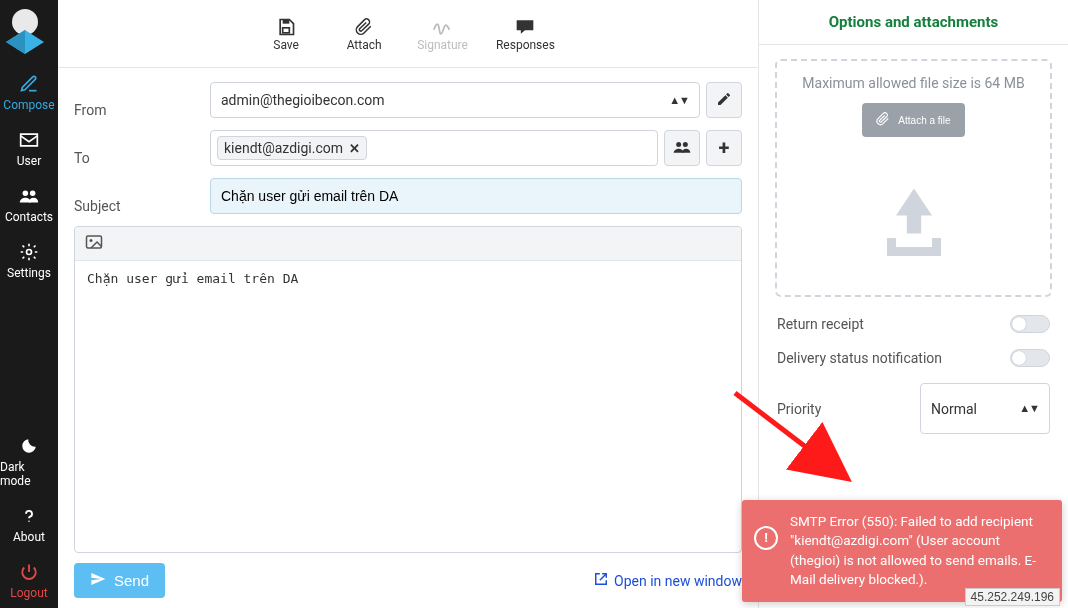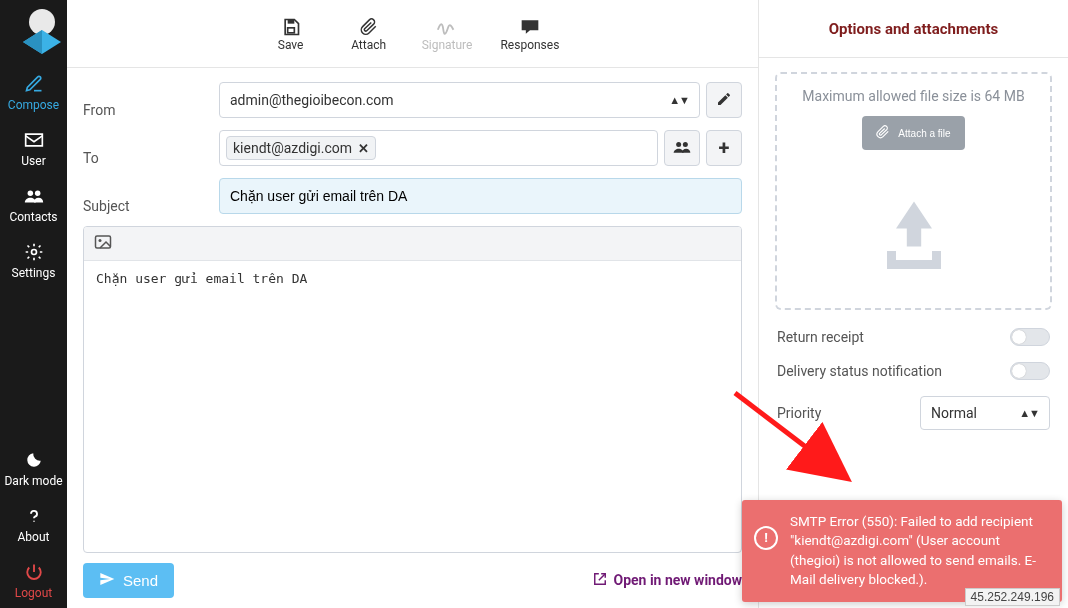--- a/index.html
+++ b/index.html
@@ -10,26 +10,26 @@
     background: #fff;
     width: 1068px;
     height: 608px;
     overflow: hidden;
     position: relative;
   }
   .layout { display: flex; width: 100%; height: 100%; }
 
   
   .sidebar {
-    width: 67px;
+    width: 58px;
     background: #1a1a1a;
     color: #fff;
     display: flex;
     flex-direction: column;
-    align-items: flex-end;
+    align-items: flex-start;
     padding-top: 6px;
     flex-shrink: 0;
   }
   .logo {
     width: 50px; height: 50px;
     margin-bottom: 8px;
     display:flex; align-items:center; justify-content:center;
   }
   .nav-item {
     width: 100%;
@@ -97,33 +97,33 @@
   .editor-area {
     flex:1; padding:10px 12px; font-family: ui-monospace, Menlo, Consolas, monospace;
     font-size:13px; color:#333; white-space:pre-wrap; outline:none;
   }
 
   .bottom-bar { display:flex; align-items:center; justify-content:space-between; margin-top:10px;}
   .send-btn {
     background:#5cbef3; color:#fff; border:none; border-radius:4px;
     padding:8px 16px; font-size:15px; display:flex; align-items:center; gap:8px; cursor:pointer;
   }
-  .open-new { color:#701a75; font-size:14px; display:flex; gap:6px; cursor:pointer;font-weight:bold;}
+  .open-new { color:#1d4ed8; font-size:14px; display:flex; align-items:center; gap:6px; cursor:pointer;}
 
   
   .right-panel {
     width: 310px; border-left:1px solid #e5e5e5;
     display:flex; flex-direction:column;
     flex-shrink:0;
     background:#fff;
   }
   .right-header {
-    height:58px; border-bottom:1px solid #e5e5e5;
+    height:45px; border-bottom:1px solid #e5e5e5;
     display:flex; align-items:center; justify-content:center;
-    font-weight:700; color:#7f1d1d; font-size:15px;
+    font-weight:700; color:#15803d; font-size:15px;
   }
   .right-body { padding: 14px 16px; overflow:auto; }
   .dropzone {
     border:2px dashed #d0d5dd; border-radius:6px;
     padding: 14px 10px 30px 10px;
     text-align:center; color:#8a9099;
   }
   .dropzone .msg { font-size:14px; margin-bottom:12px; }
   .attach-btn {
     display:inline-flex; align-items:center; gap:8px;
@@ -135,21 +135,21 @@
   .opt-row .lbl { color:#555; font-size:14px; max-width: 170px;}
   .toggle {
     width:40px; height:18px; border-radius:999px; background:#e3e6ea; position:relative; cursor:pointer;
     border:1px solid #d0d5dd;
   }
   .toggle::after{
     content:""; position:absolute; left:1px; top:1px; width:14px; height:14px;
     background:#fff; border-radius:50%; box-shadow:0 0 1px rgba(0,0,0,.3);
   }
   .select-sm {
-    height:34px; border:1px solid #d0d5dd; border-radius:4px; background:#fff;
+    height:51px; border:1px solid #d0d5dd; border-radius:4px; background:#fff;
     display:flex; align-items:center; justify-content:space-between; padding:0 10px; font-size:14px;
     min-width: 130px; cursor:pointer;
   }
 
   
   .toast {
     position:absolute; right:6px; bottom:6px;
     background:#eb6f6f; color:#fff; border-radius:3px;
     padding:12px 14px 12px 12px; display:flex; gap:12px; align-items:flex-start;
     width: 320px; font-size:13.5px; line-height:1.45;

